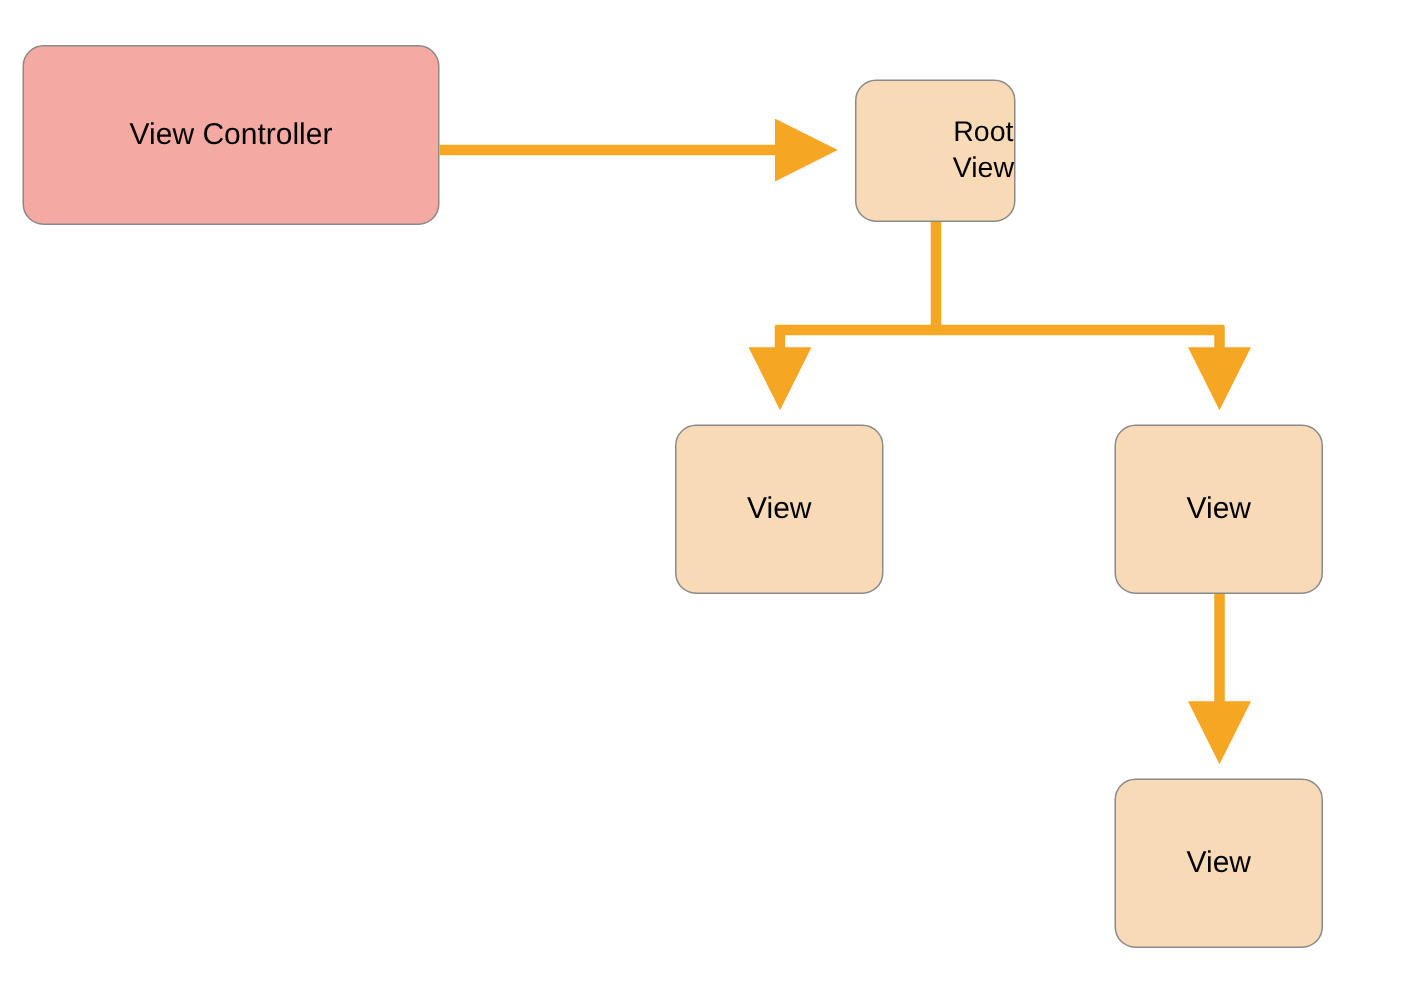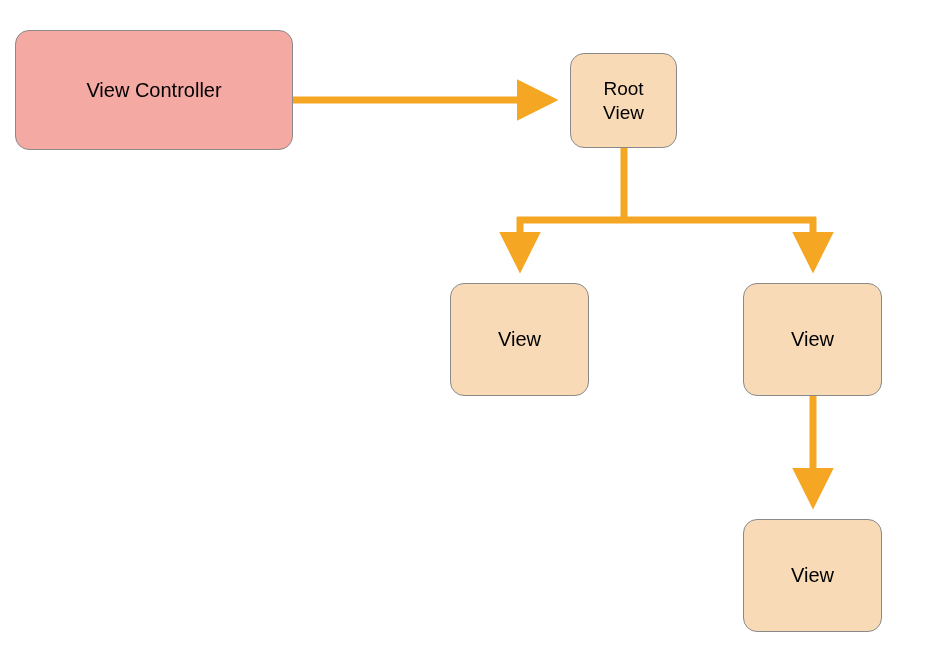--- a/index.html
+++ b/index.html
@@ -38,21 +38,21 @@
       pointer-events: none;
     }
   </style>
 </head>
 <body>
 
 <div class="node node-controller" style="left:15px; top:30px; width:278px; height:120px;">
   <span>View Controller</span>
 </div>
 
-<div class="node node-view" style="left:570px; top:53px; width:107px; height:95px; font-size:19px; line-height:1.25;">
+<div class="node node-view" style="left:570px; top:53px; width:107px; height:95px; font-size:19px; line-height:1.25;justify-content:flex-end;">
   <span>
     <span>Root</span><br>
     <span>View</span>
   </span>
 </div>
 
 <div class="node node-view" style="left:450px; top:283px; width:139px; height:113px;">
   <span>View</span>
 </div>
 

